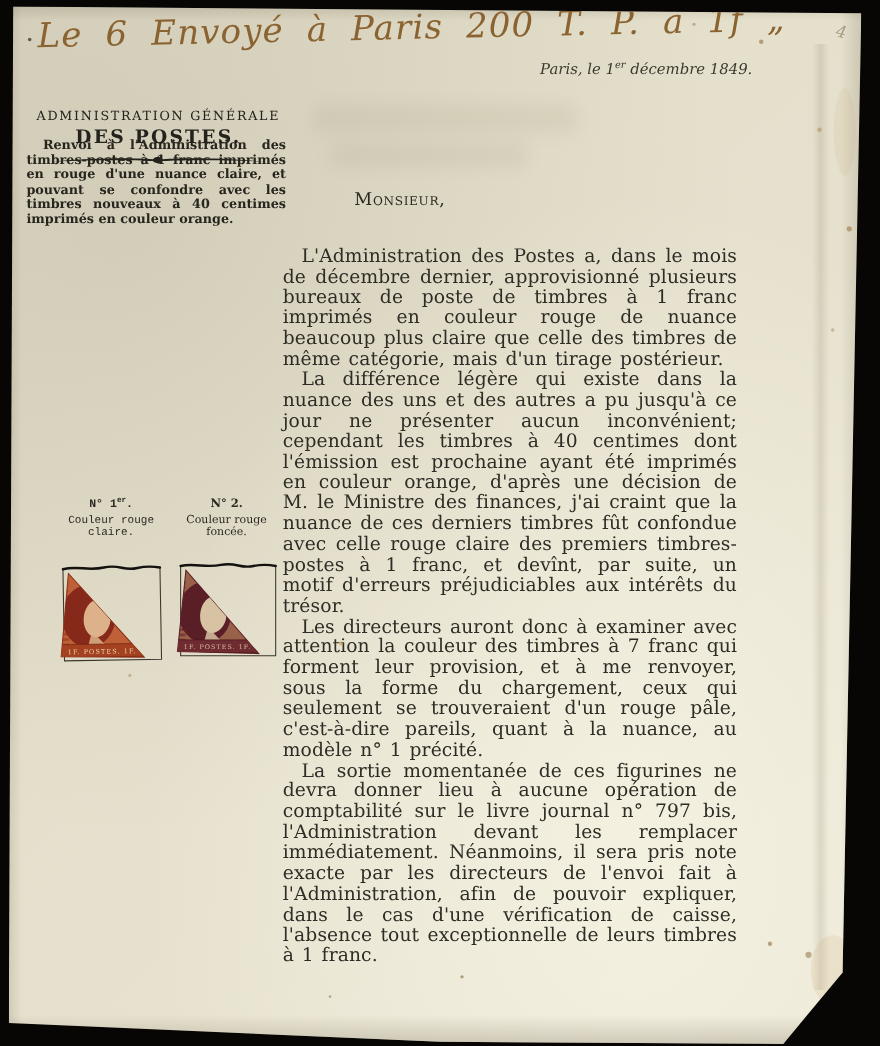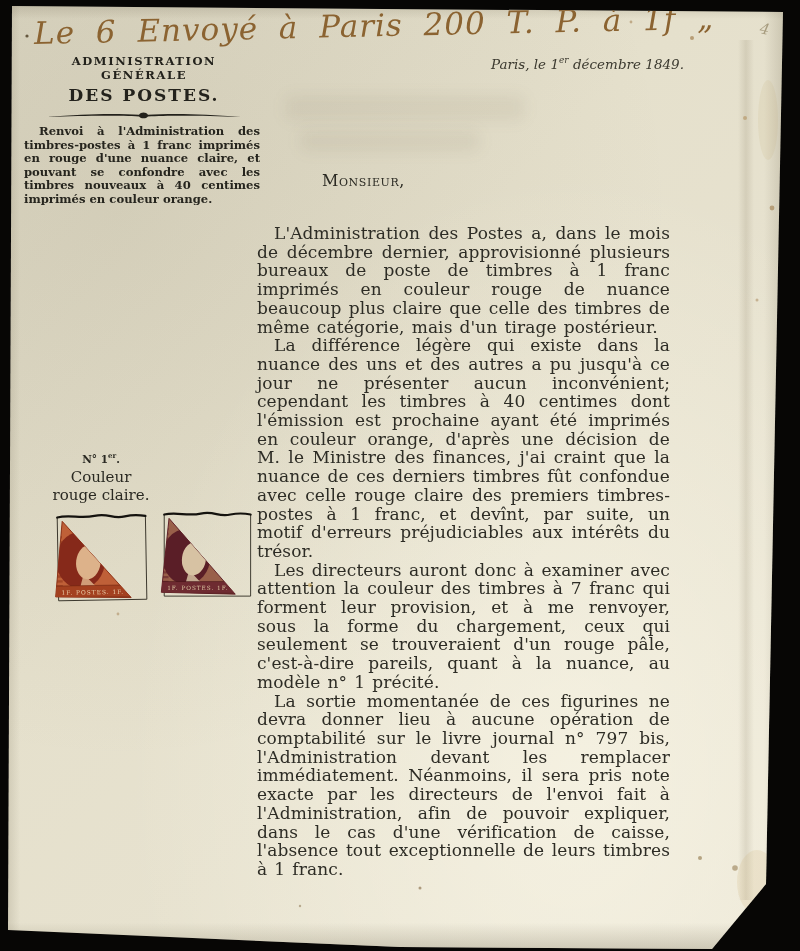--- a/index.html
+++ b/index.html
@@ -23,21 +23,21 @@
   .g1{left:285px;top:95px;width:240px;height:26px;}
   .g2{left:300px;top:130px;width:180px;height:22px;}
 
   .handwriting{position:absolute;left:34px;top:8px;width:620px;
         font-style:italic;font-size:31px;color:#8b6331;letter-spacing:1px;word-spacing:10px;
         transform:rotate(-1.3deg);white-space:nowrap;}
   .pencil{position:absolute;left:760px;top:20px;font-size:15px;color:rgba(118,102,66,.55);
         font-style:italic;transform:rotate(12deg);}
 
   .letterhead{position:absolute;left:28px;top:54px;width:232px;text-align:center;color:#23221c;}
-  .lh1{font-size:11.5px;font-weight:bold;letter-spacing:1.6px;}
+  .lh1{font-size:11.5px;font-weight:normal;letter-spacing:1.6px;margin-top:44px;}
   .lh2{font-size:17px;font-weight:bold;letter-spacing:2px;margin-top:3px;}
   .lh-rule{margin-top:4px;}
 
   .dateline{position:absolute;left:455px;top:55px;font-style:italic;font-size:13.5px;color:#3b392f;margin-left:36px;}
   .dateline sup{font-size:9px;}
 
   .margin-note{position:absolute;left:24px;top:125px;width:236px;
         font-size:11.6px;font-weight:bold;line-height:13.6px;text-align:justify;
         text-indent:15px;color:#26251e;}
 
@@ -45,22 +45,22 @@
         font-variant:small-caps;letter-spacing:.6px;}
 
   .body-text{position:absolute;left:257px;top:224px;width:413px;
         font-size:17px;line-height:18.7px;text-align:justify;color:#2d2c25;
         letter-spacing:.1px;word-spacing:1.6px;}
   .body-text p{margin:0;text-indent:17px;}
 
   .fig-label{position:absolute;text-align:center;color:#2a2922;}
   .fig-num{font-size:10.5px;font-weight:bold;}
   .fig-num sup{font-size:7px;}
-  .fig-cap{font-size:15px;margin-top:3px;}
-  .f1{left:48px;top:451px;width:106px;}
+  .fig-cap{font-size:10px;margin-top:3px;}
+  .f1{left:48px;top:451px;width:106px;font-family:Liberation Mono, monospace;}
   .f2{left:154px;top:449px;width:104px;}
 
   .stamp{position:absolute;}
   .s1{left:50px;top:505px;width:100px;height:98px;transform:rotate(-1deg);}
   .s2{left:157px;top:503px;width:97px;height:96px;}
 
   .specks{position:absolute;inset:0;pointer-events:none;}
 </style>
 </head>
 <body>
@@ -98,20 +98,26 @@
       <p>La différence légère qui existe dans la nuance des uns et des autres a pu jusqu'à ce jour ne présenter aucun inconvénient; cependant les timbres à 40 centimes dont l'émission est prochaine ayant été imprimés en couleur orange, d'après une décision de M. le Ministre des finances, j'ai craint que la nuance de ces derniers timbres fût confondue avec celle rouge claire des premiers timbres-postes à 1 franc, et devînt, par suite, un motif d'erreurs préjudiciables aux intérêts du trésor.</p>
       <p>Les directeurs auront donc à examiner avec attention la couleur des timbres à 7 franc qui forment leur provision, et à me renvoyer, sous la forme du chargement, ceux qui seulement se trouveraient d'un rouge pâle, c'est-à-dire pareils, quant à la nuance, au modèle n° 1 précité.</p>
       <p>La sortie momentanée de ces figurines ne devra donner lieu à aucune opération de comptabilité sur le livre journal n° 797 bis, l'Administration devant les remplacer immédiatement. Néanmoins, il sera pris note exacte par les directeurs de l'envoi fait à l'Administration, afin de pouvoir expliquer, dans le cas d'une vérification de caisse, l'absence tout exceptionnelle de leurs timbres à 1 franc.</p>
     </div>
 
     <div class="fig-label f1">
       <div class="fig-num">
         <span>N° 1</span><sup>er</sup><span>.</span>
       </div>
       <div class="fig-cap">Couleur rouge claire.</div>
+    </div>
+    <div class="fig-label f2">
+      <div class="fig-num">
+        <span>N° 2.</span><sup></sup><span></span>
+      </div>
+      <div class="fig-cap">Couleur rouge foncée.</div>
     </div>
 
     <svg class="stamp s1" viewBox="0 0 100 100">
       <path d="M7,12 L7,97 L97,97 L97,12" stroke="#3a362c" stroke-width="1" fill="none"></path>
       <path d="M7,12 C20,9 31,14 45,11 C60,8 63,15 76,12 C86,10 92,11 97,12" stroke="#14120e" stroke-width="2.3" fill="none" stroke-linecap="round"></path>
       <clipPath id="s1clip">
           <path d="M12,16 L4,93 L81,95 Z"></path>
         </clipPath>
       <path d="M12,16 L4,93 L81,95 Z" stroke-width="1" stroke="#8d3318" fill="#bf6038"></path>
       <g clip-path="url(#s1clip)">

